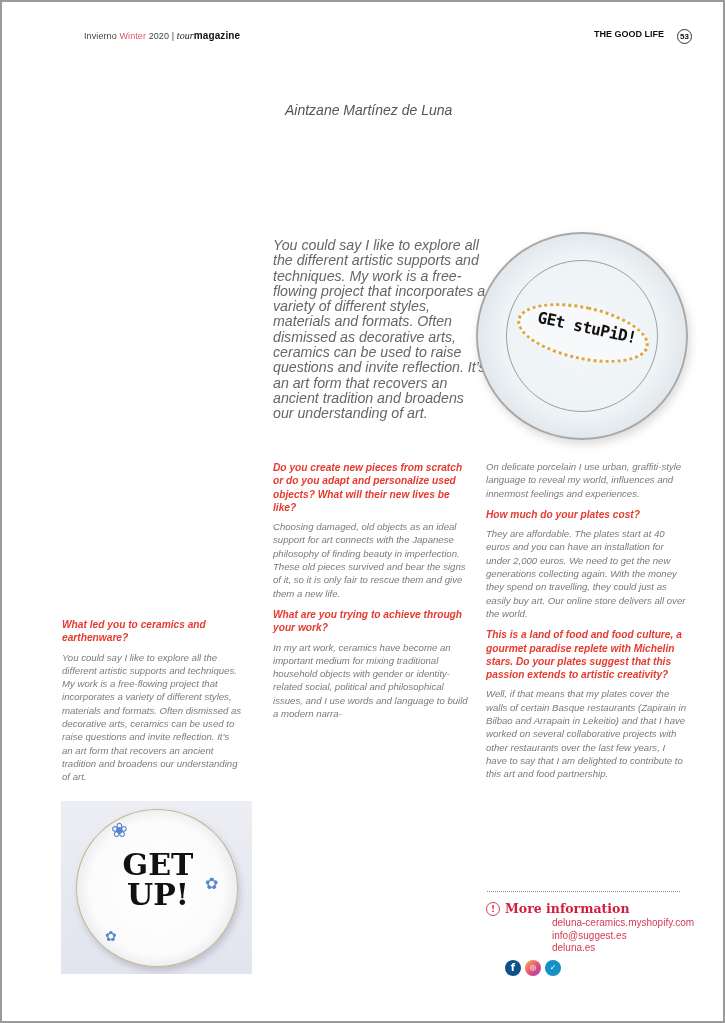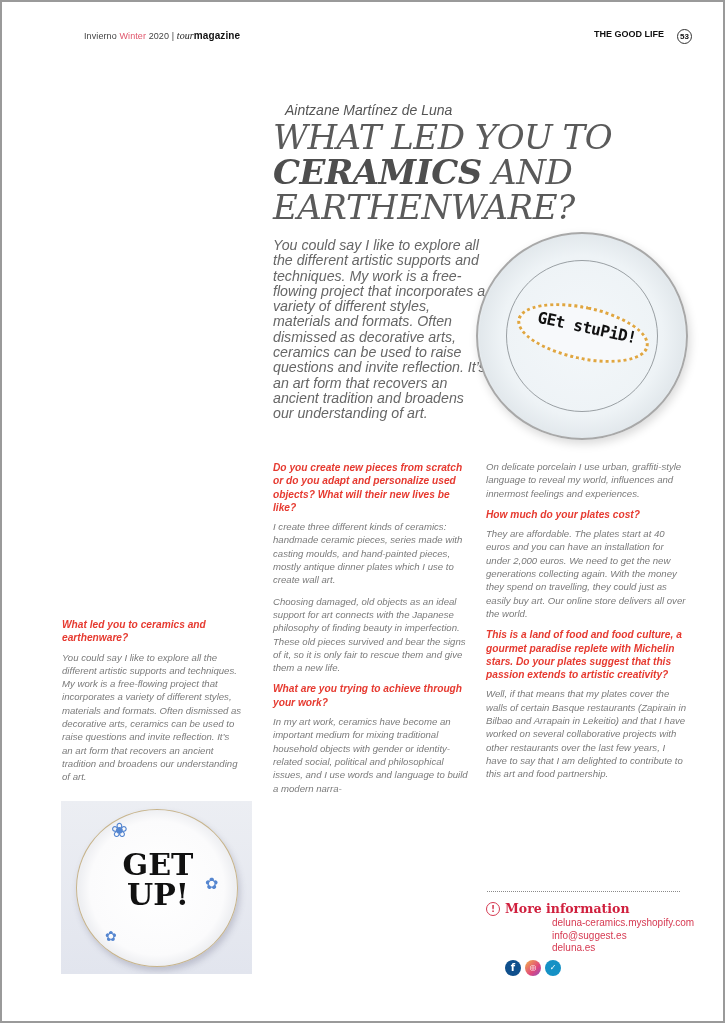--- a/index.html
+++ b/index.html
@@ -96,41 +96,35 @@
     <span>|</span>
     <span class="tour">tour</span><span class="mag">magazine</span>
   </div>
   <div class="hdr-right">
     <span>THE GOOD LIFE</span>
     <span class="pagenum">53</span>
   </div>
 
 
   <div class="author">Aintzane Martínez de Luna</div>
-  <h1 class="title">
-    <span>WHAT LED YOU TO</span><br>
-    <span class="strong">CERAMICS</span><span> AND</span><br>
-    <span>EARTHENWARE?</span>
-  </h1>
   <p class="intro">You could say I like to explore all the different artistic supports and techniques. My work is a free-flowing project that incorporates a variety of different styles, materials and formats. Often dismissed as decorative arts, ceramics can be used to raise questions and invite reflection. It’s an art form that recovers an ancient tradition and broadens our understanding of art.</p>
 
   <div class="plate-stupid">
     <div class="rim"></div>
     <div class="burst"></div>
     <div class="txt">GEt stuPiD!</div>
   </div>
 
   <div class="col col-left">
     <h3>What led you to ceramics and earthenware?</h3>
     <p>You could say I like to explore all the different artistic supports and techniques. My work is a free-flowing project that incorporates a variety of different styles, materials and formats. Often dismissed as decorative arts, ceramics can be used to raise questions and invite reflection. It’s an art form that recovers an ancient tradition and broadens our understanding of art.</p>
   </div>
 
   <div class="col col-mid">
     <h3>Do you create new pieces from scratch or do you adapt and personalize used objects? What will their new lives be like?</h3>
-    <p>I create three different kinds of ceramics: handmade ceramic pieces, series made with casting moulds, and hand-painted pieces, mostly antique dinner plates which I use to create wall art.</p>
     <p>Choosing damaged, old objects as an ideal support for art connects with the Japanese philosophy of finding beauty in imperfection. These old pieces survived and bear the signs of it, so it is only fair to rescue them and give them a new life.</p>
     <h3>What are you trying to achieve through your work?</h3>
     <p>In my art work, ceramics have become an important medium for mixing traditional household objects with gender or identity-related social, political and philosophical issues, and I use words and language to build a modern narra-</p>
   </div>
 
   <div class="col col-right">
     <p>On delicate porcelain I use urban, graffiti-style language to reveal my world, influences and innermost feelings and experiences.</p>
     <h3>How much do your plates cost?</h3>
     <p>They are affordable. The plates start at 40 euros and you can have an installation for under 2,000 euros. We need to get the new generations collecting again. With the money they spend on travelling, they could just as easily buy art. Our online store delivers all over the world.</p>
     <h3>This is a land of food and food culture, a gourmet paradise replete with Michelin stars. Do your plates suggest that this passion extends to artistic creativity?</h3>

